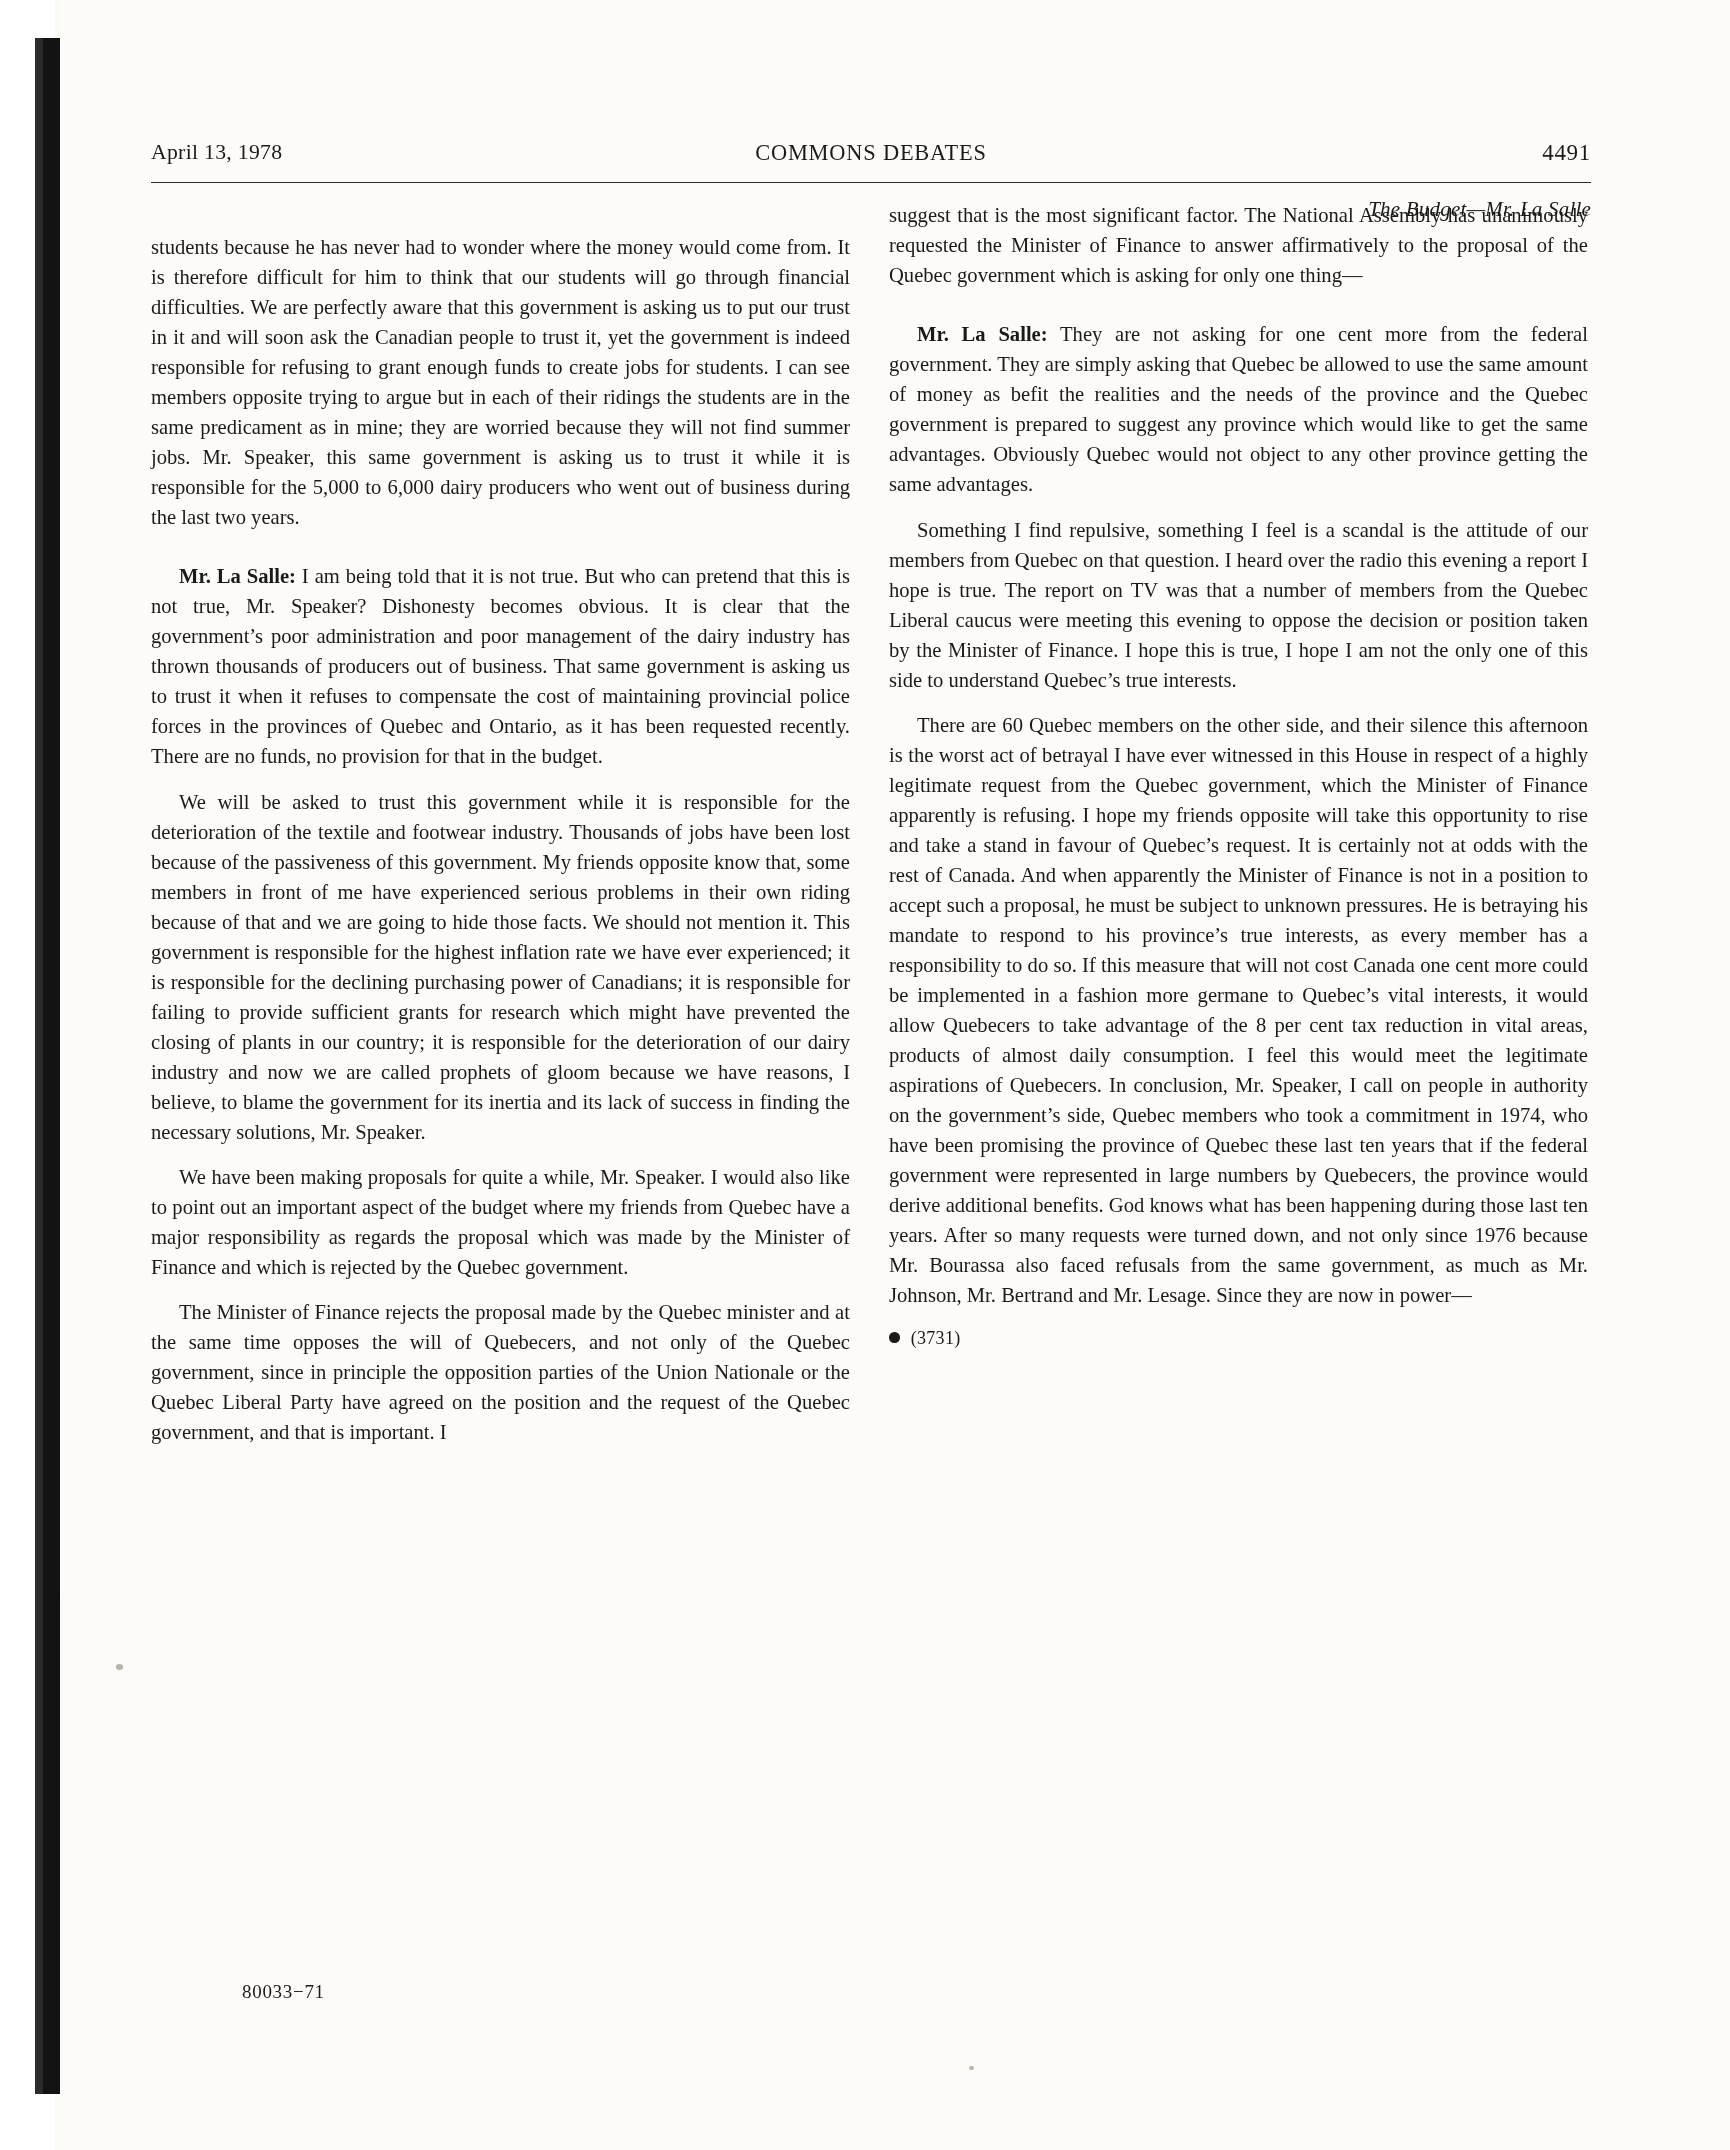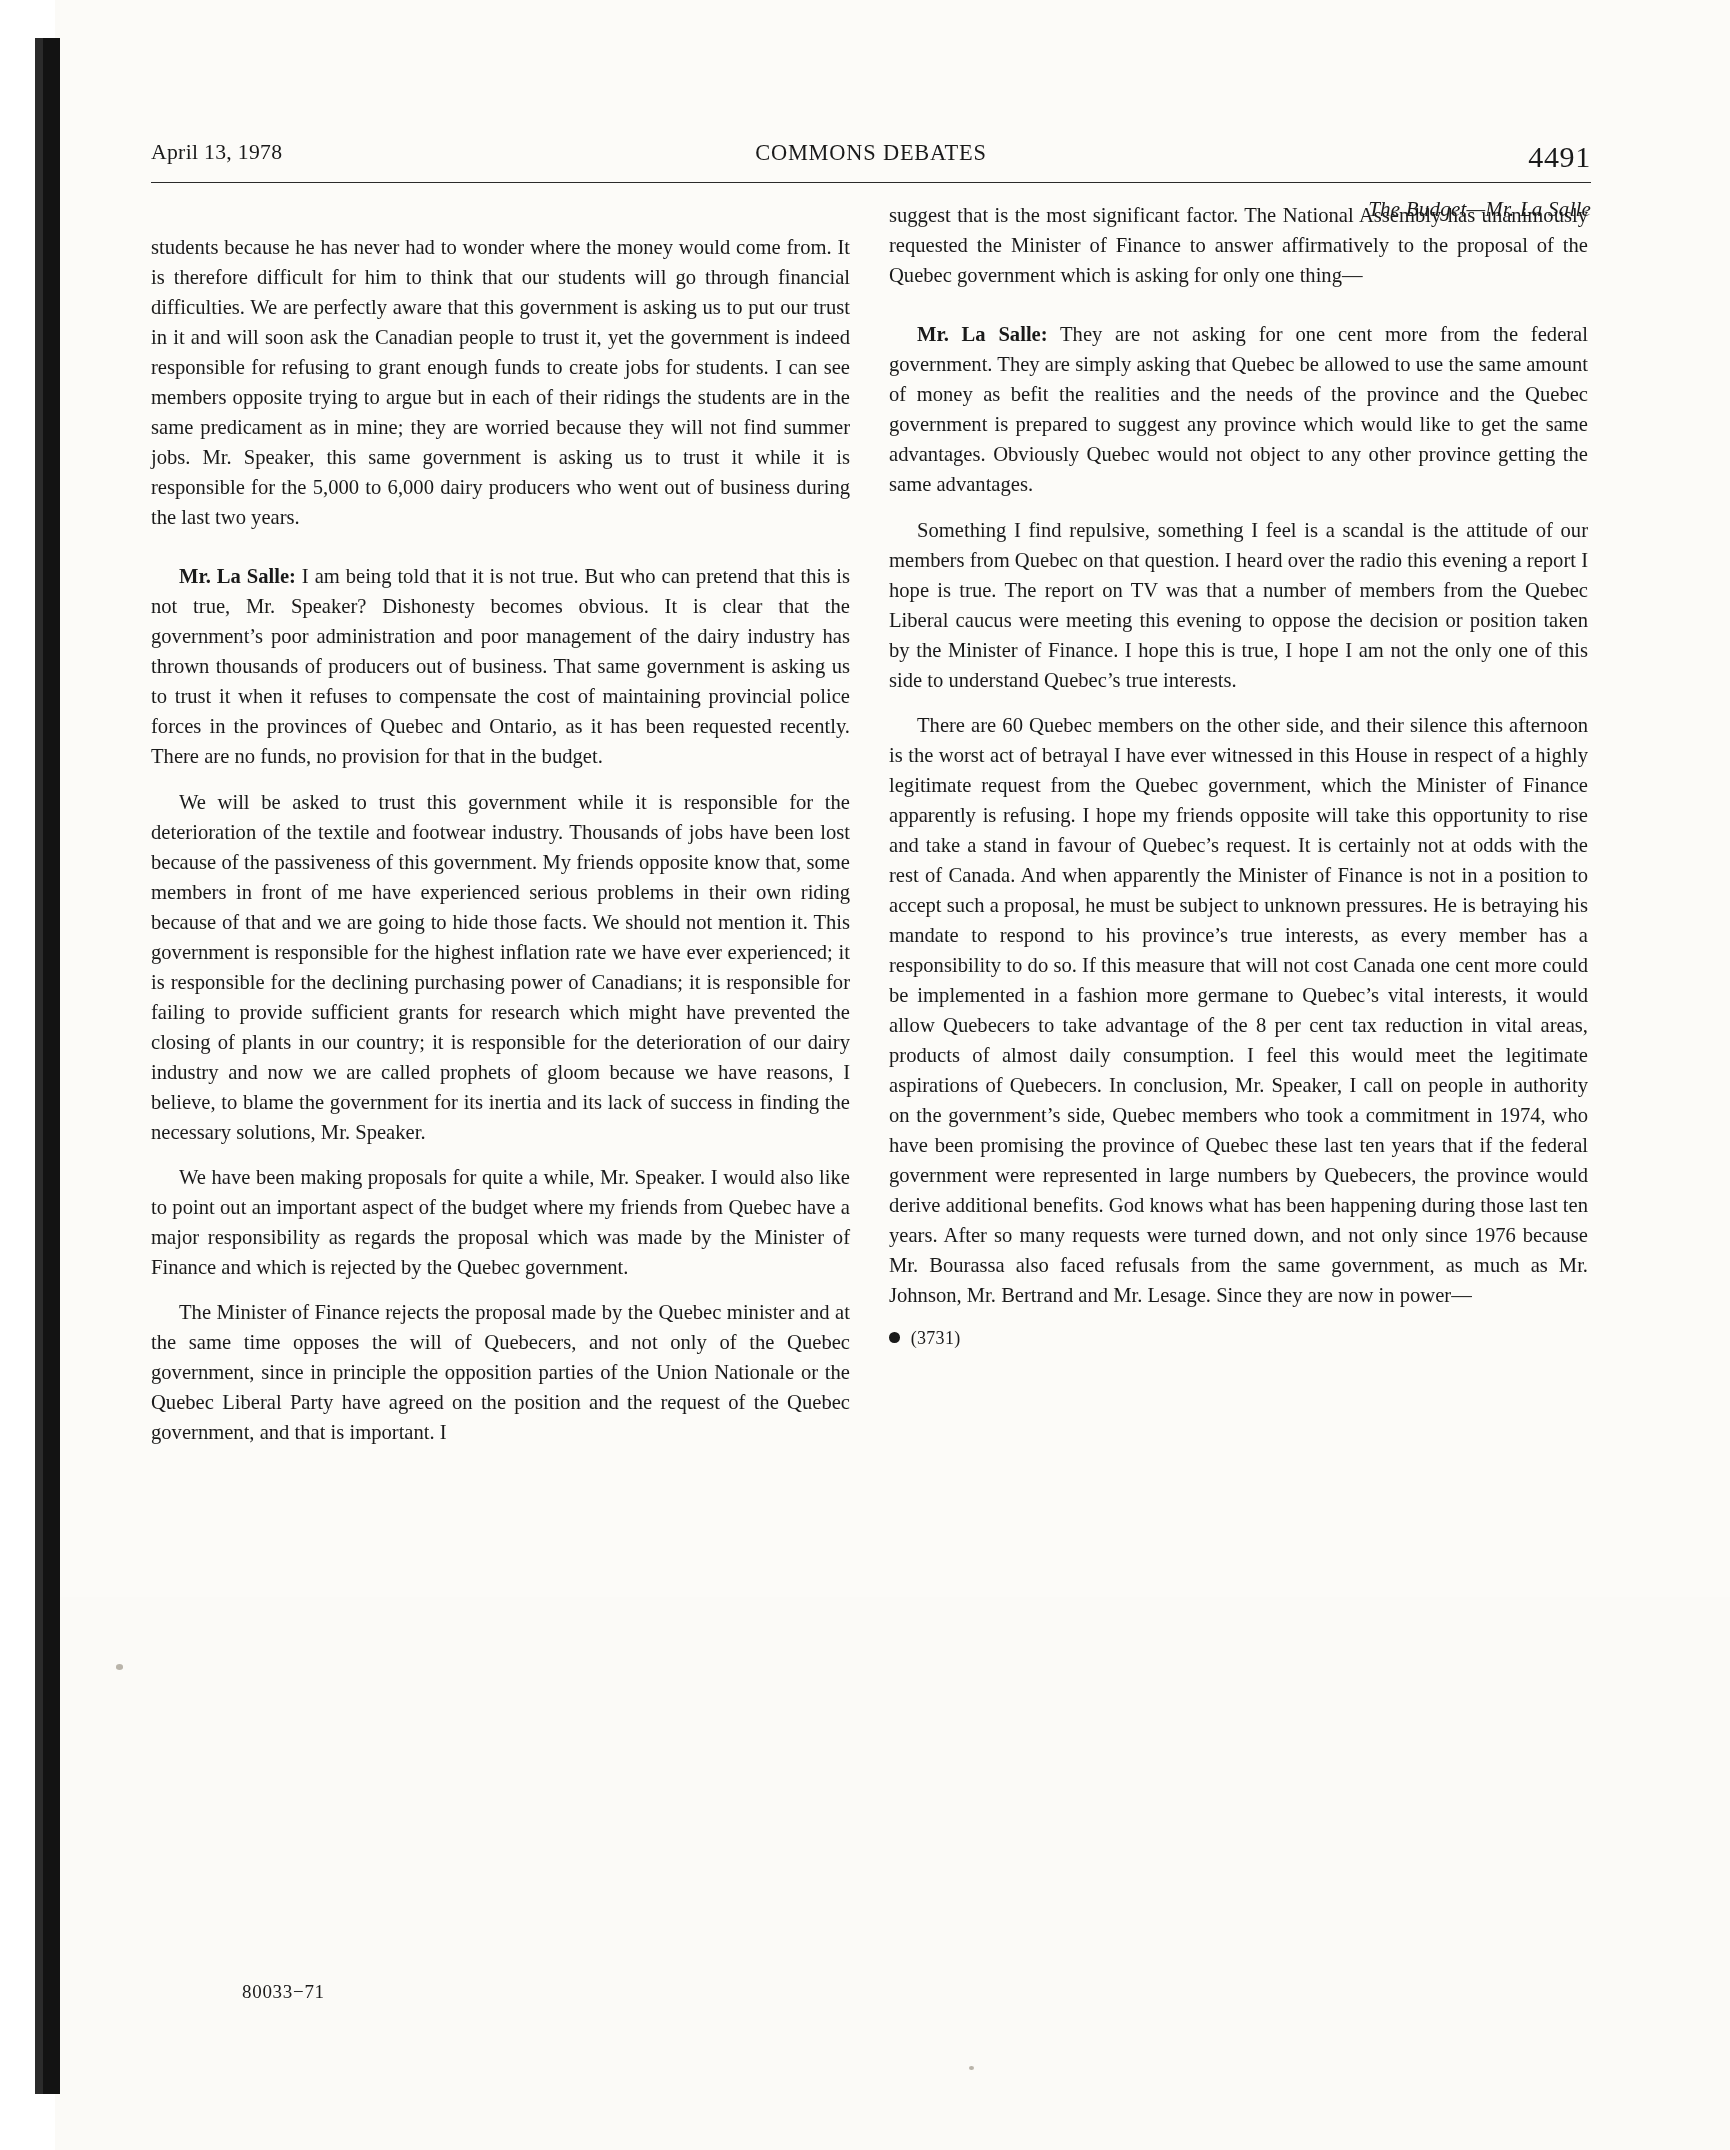--- a/index.html
+++ b/index.html
@@ -72,21 +72,21 @@
     left: 50%;
     transform: translateX(-50%);
     top: 0;
     letter-spacing: 0.8px;
     font-size: 22.4px;
   }
   .running-head .page-no {
     position: absolute;
     right: 0;
     top: 0;
-    font-size: 30px;
+    font-size: 23px;
     letter-spacing: 0.7px;
     text-align: right;
   }
   .rule {
     width: 100%;
     height: 1.4px;
     background: #2a2a2a;
     margin-top: 5.6px;
   }
   .subject {

